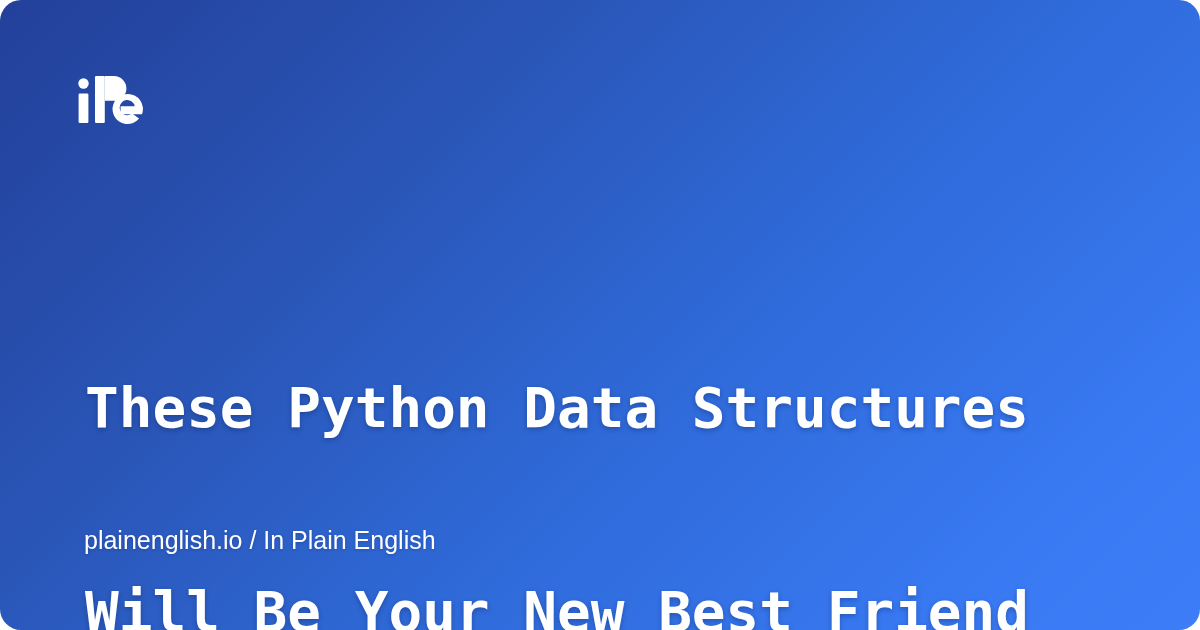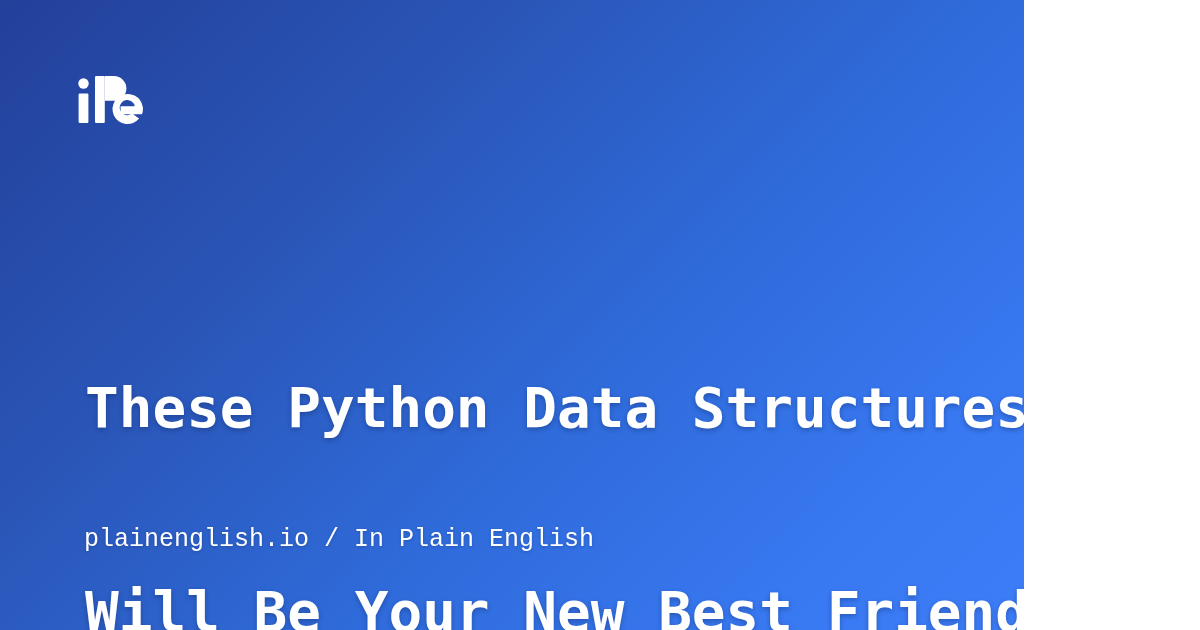--- a/index.html
+++ b/index.html
@@ -9,30 +9,31 @@
 
   body {
     width: 1200px;
     height: 630px;
     overflow: hidden;
     font-family: "Liberation Sans", sans-serif;
   }
 
   #og-card {
     position: relative;
-    width: 1024px;
+    width: 1200px;
     height: 630px;
     box-sizing: border-box;
     background: linear-gradient(135deg,
                 #23409a 0%,
                 #2a56b8 32%,
                 #2f6ad9 58%,
                 #3878f1 84%,
                 #3d7df7 100%);
     overflow: hidden;
+    border-radius: 21px;
   }
 
   
   .brand-logo {
     position: absolute;
     left: 76px;
     top: 72px;
     width: 70px;
     height: 56px;
   }
@@ -61,21 +62,21 @@
   .headline-line {
     display: block;
   }
 
   
   .attribution {
     position: absolute;
     left: 84px;
     top: 524px;
     margin: 0;
-    font-family: Liberation Mono, monospace;
+    font-family: Liberation Sans, sans-serif;
     font-weight: normal;
     font-size: 25px;
     line-height: 32px;
     color: #ffffff;
     text-shadow: 0 1px 3px rgba(10, 26, 70, 0.25);
     white-space: nowrap;
   }
 </style>
 </head>
 <body>

